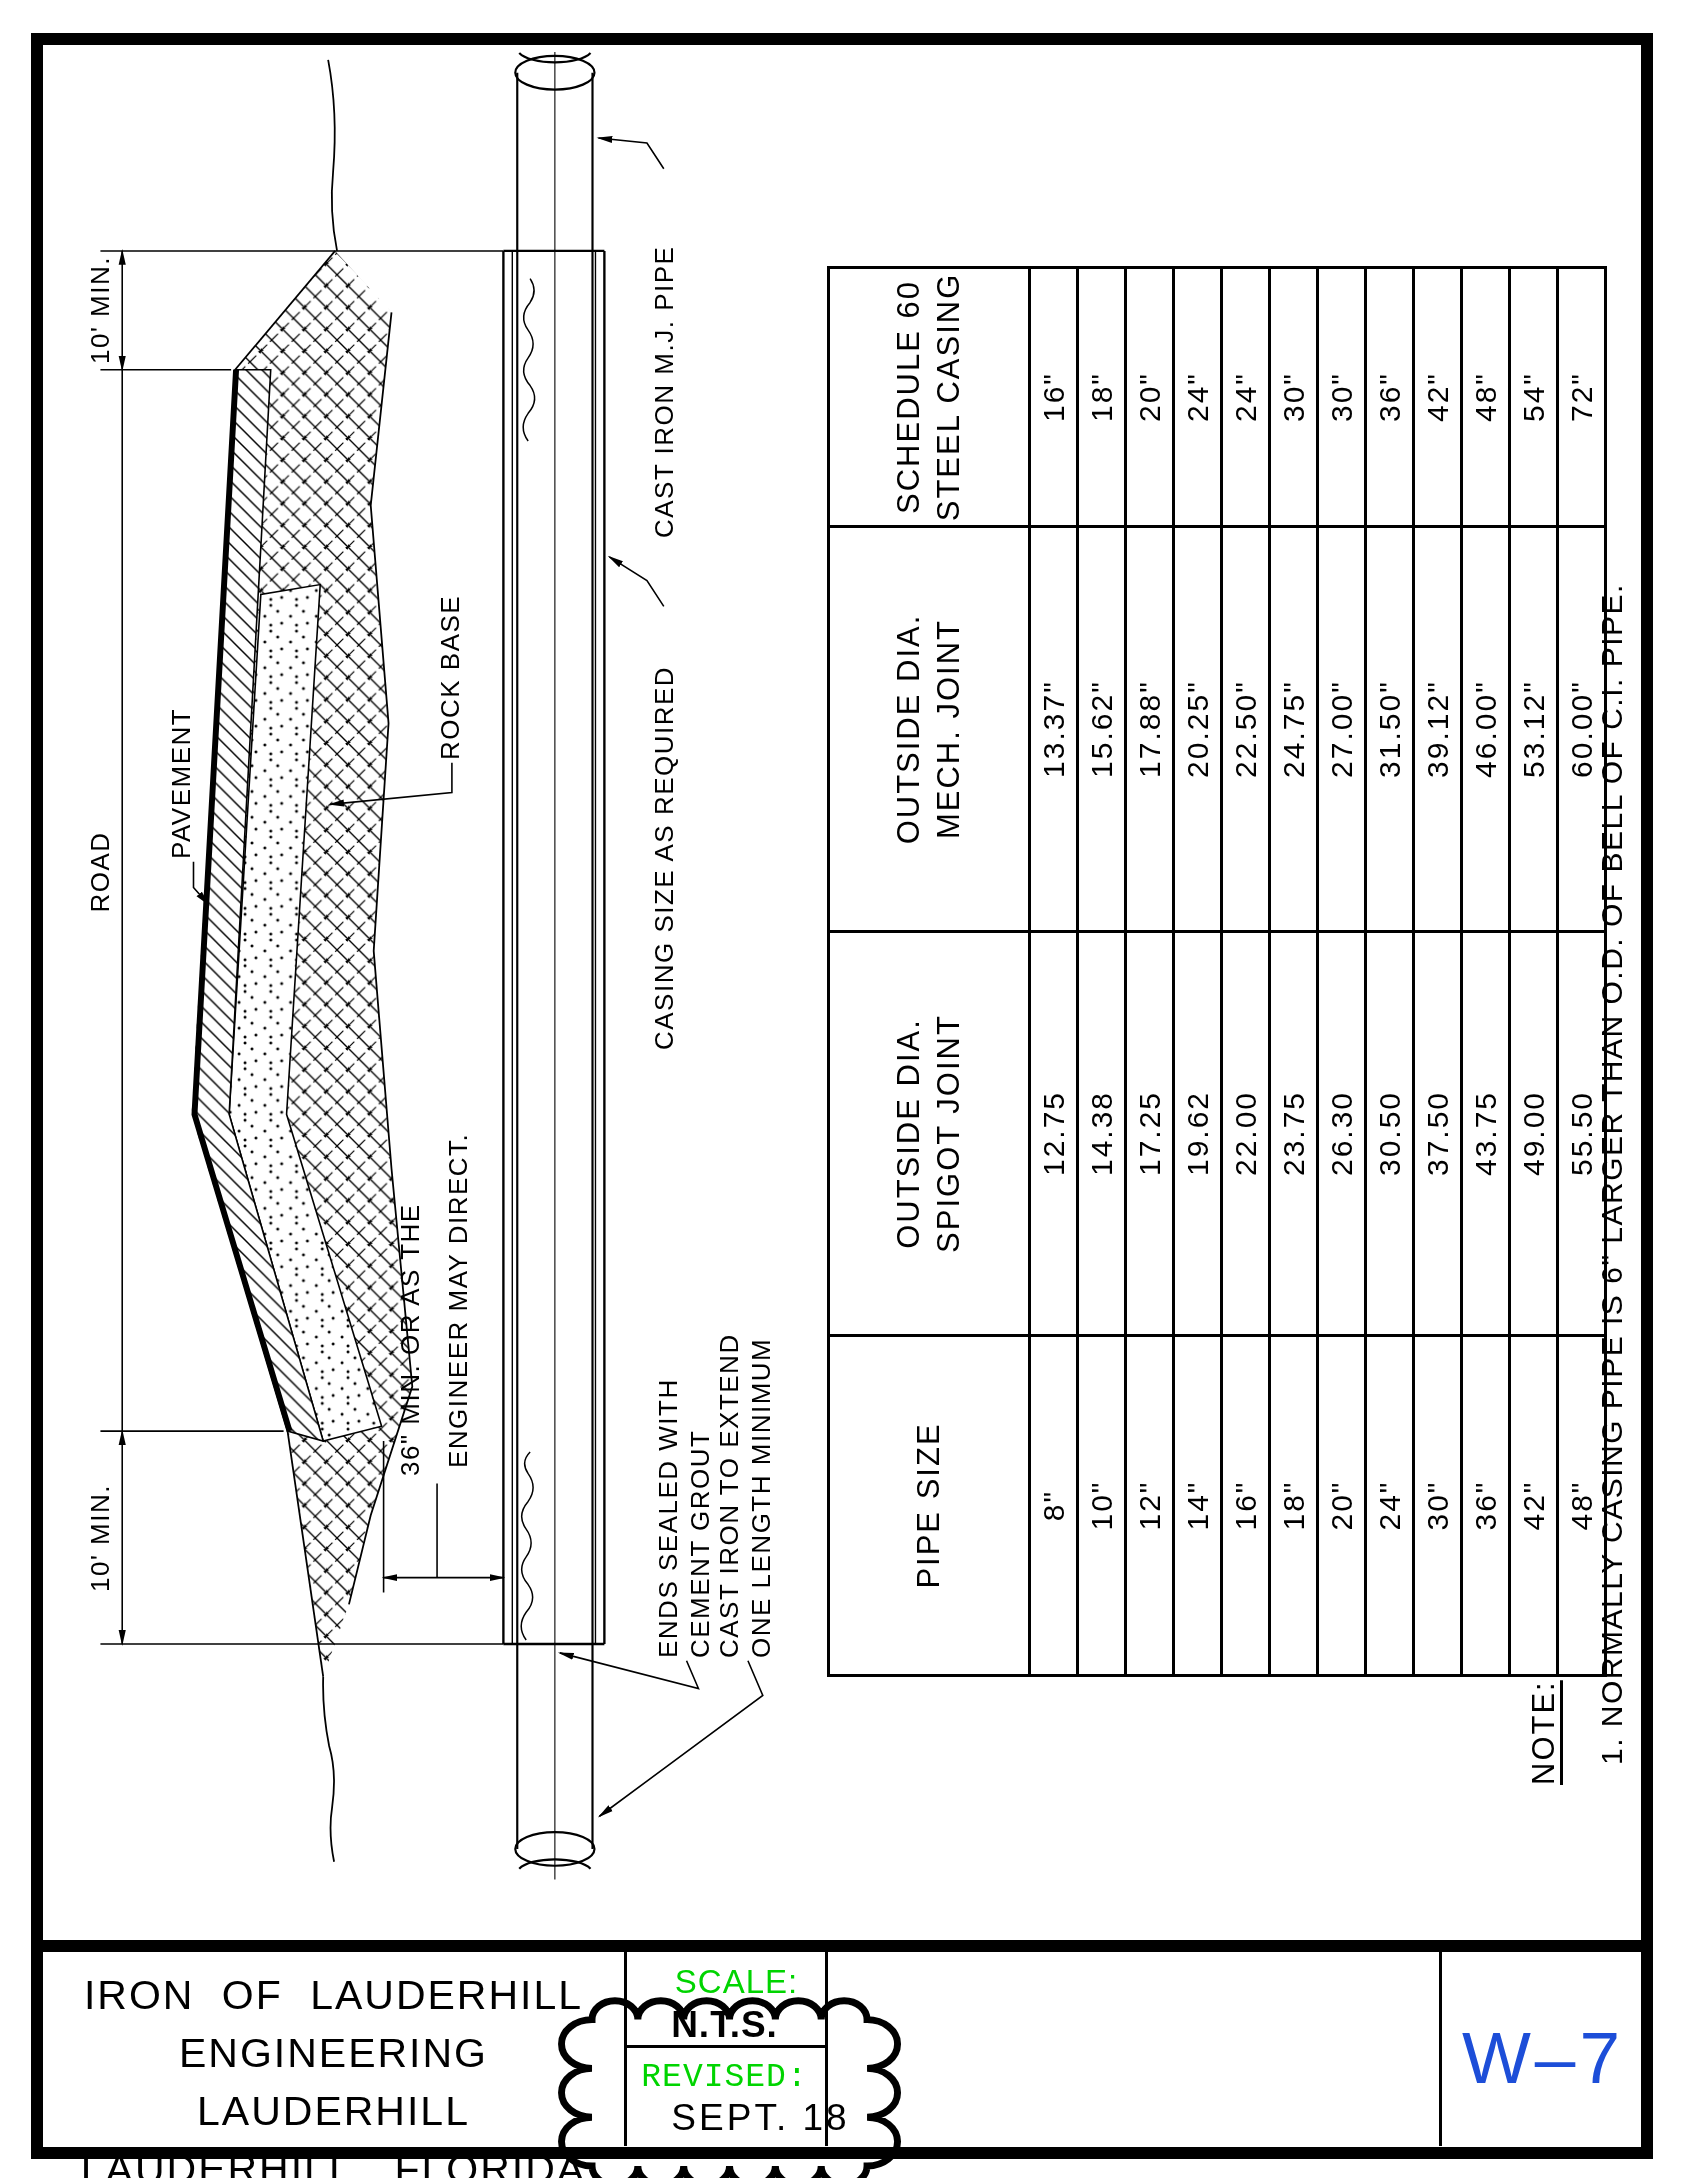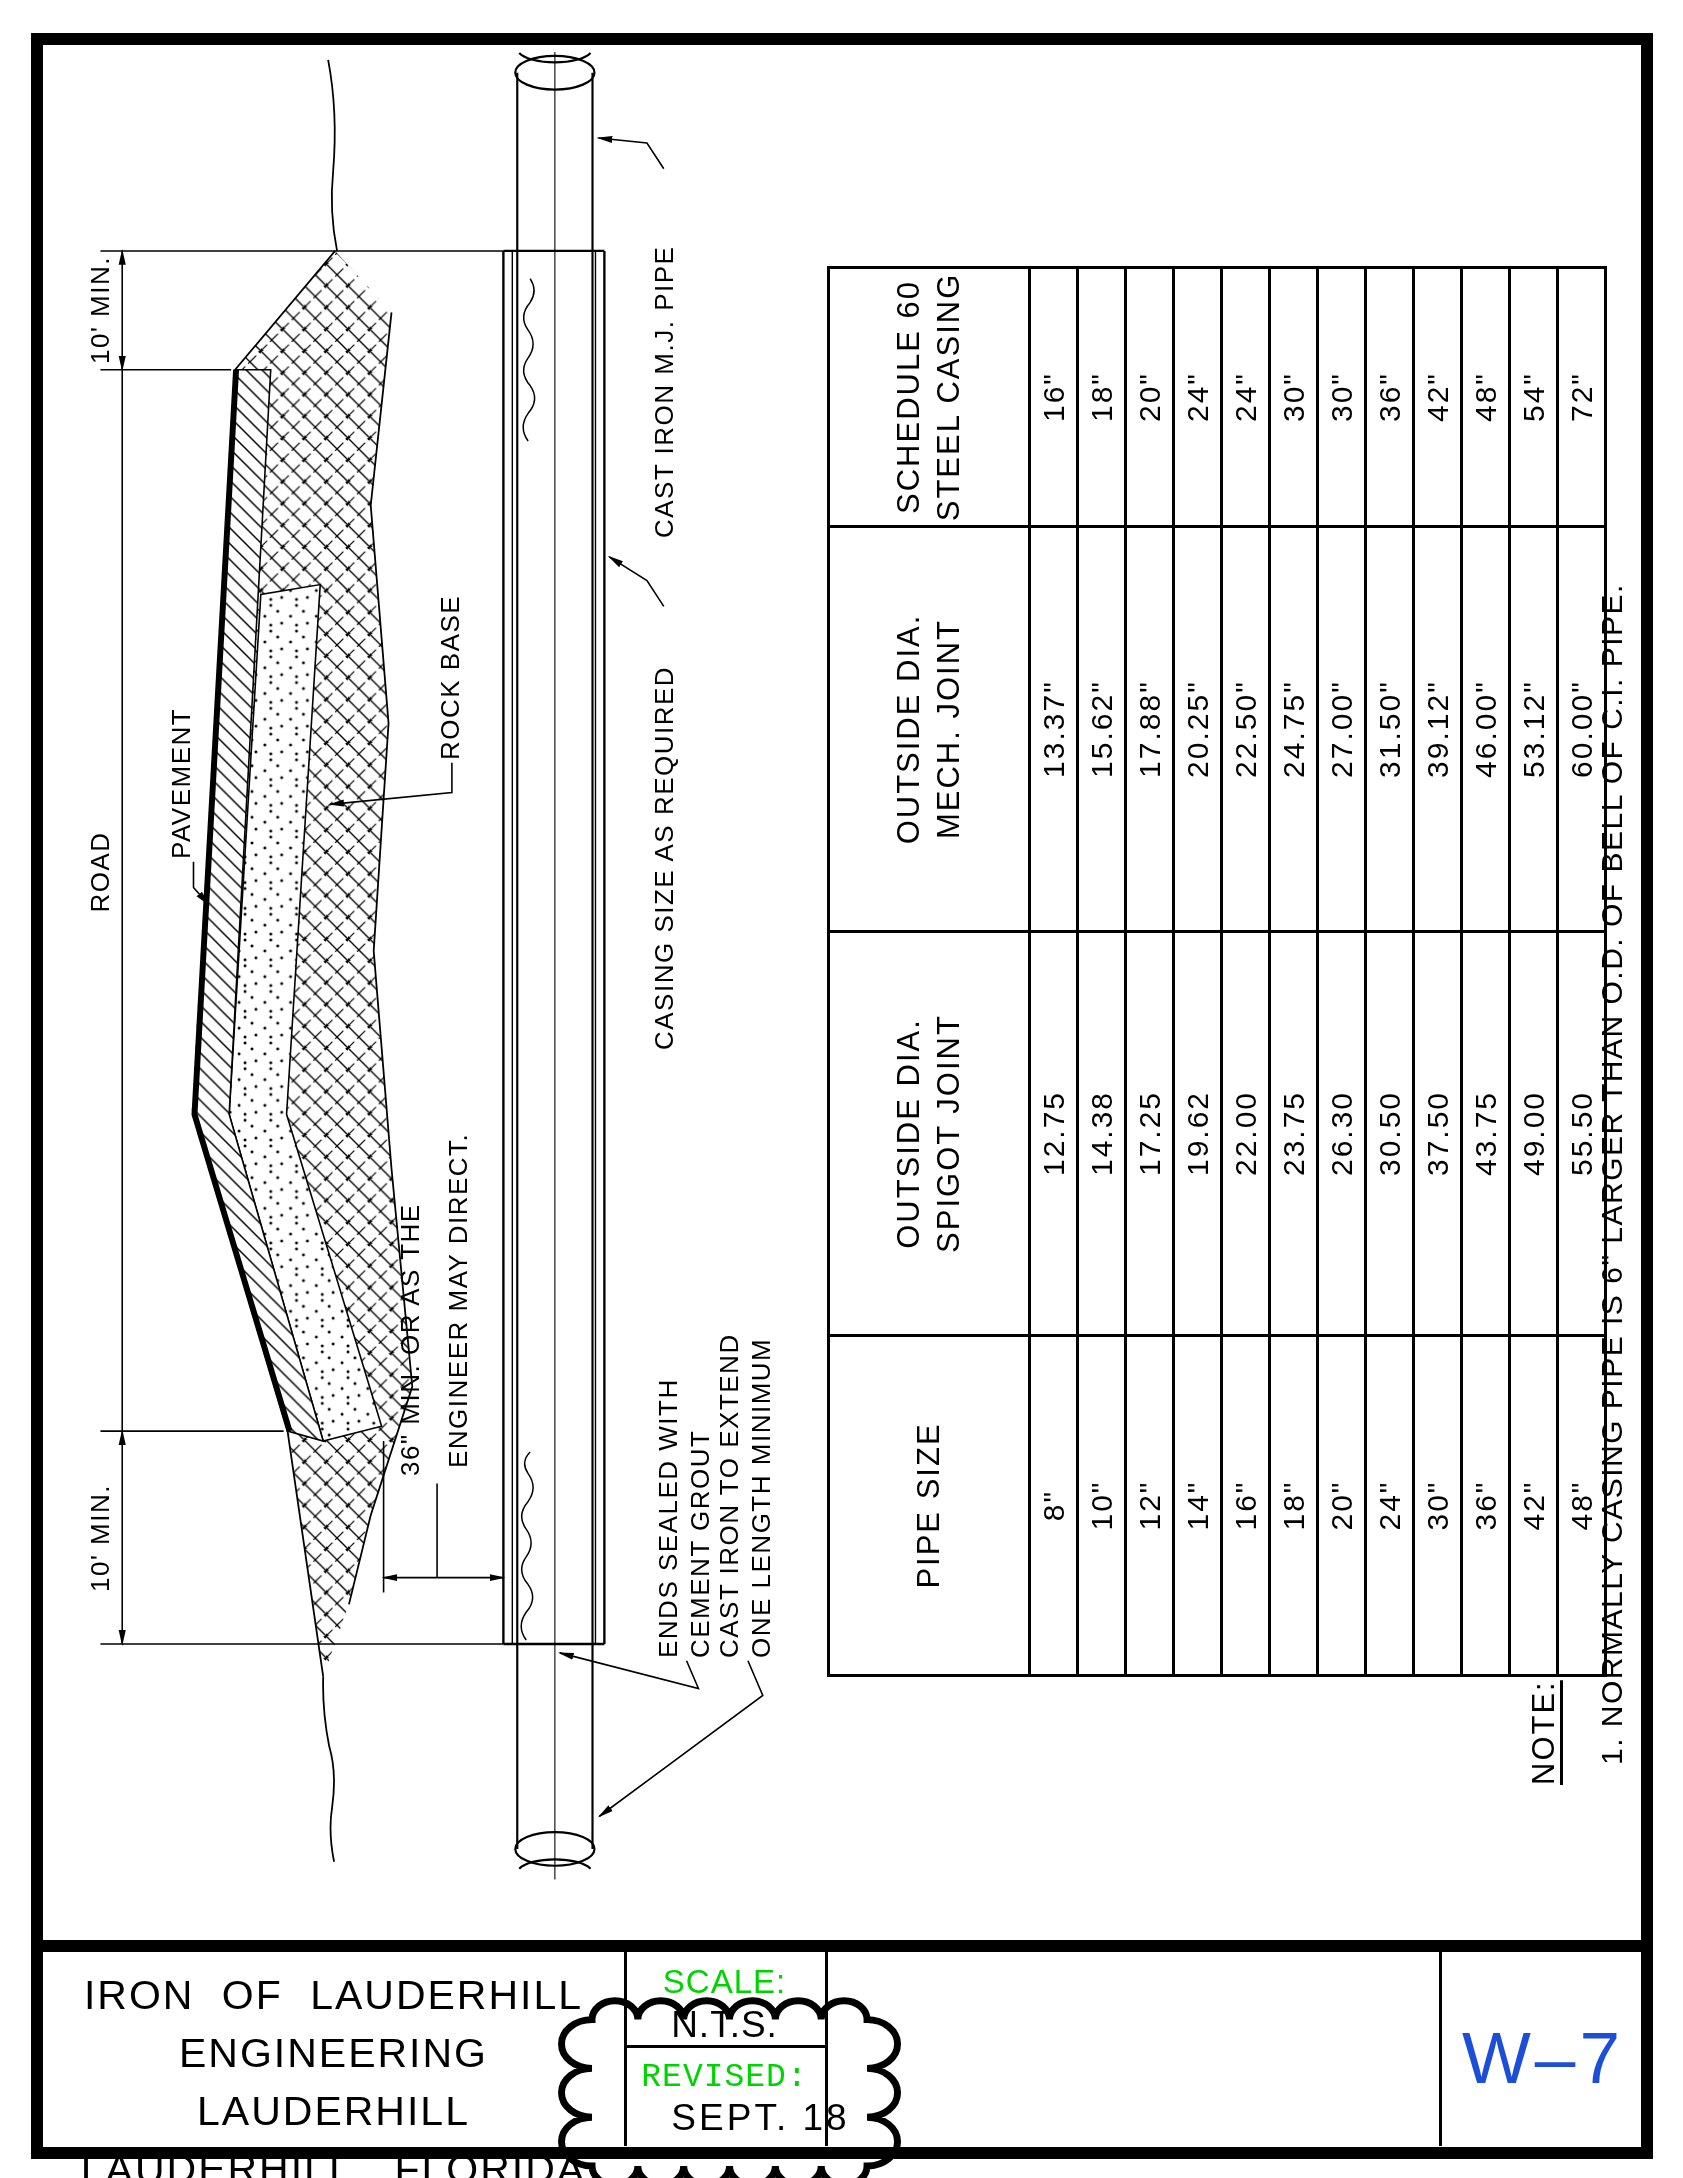--- a/index.html
+++ b/index.html
@@ -241,22 +241,22 @@
   <div class="tb-vline" style="left:825px;"></div>
   <div class="tb-vline" style="left:1439px;"></div>
   <div class="tb-hline"></div>
 
   <div class="tb-text dept">
     <div>IRON OF LAUDERHILL</div>
     <div>ENGINEERING LAUDERHILL</div>
     <div>LAUDERHILL, FLORIDA</div>
   </div>
 
-  <div class="tb-text sc green" style="top:1963px;">SCALE:</div>
-  <div class="tb-text sc" style="top:2004px;font-size:37px;">N.T.S.</div>
+  <div class="tb-text sc green" style="top:1963px;padding-left:12px;">SCALE:</div>
+  <div class="tb-text sc" style="top:2004px;font-size:37px;font-weight:bold;">N.T.S.</div>
   <div class="tb-text sc green" style="top:2059px;font-family:Liberation Mono, monospace;">REVISED:</div>
   <div class="tb-text sc" style="top:2097px;font-size:37px;letter-spacing:3px;margin-left:36px;">SEPT. 18</div>
 
 
   <div class="tb-text wnum">W–7</div>
 
   <svg id="cloud" width="1683" height="2178" viewBox="0 0 1700 2200">
     <path d="M598,2040
              a23,19 0 0 1 46.3,0 a23,19 0 0 1 46.3,0 a23,19 0 0 1 46.3,0
              a23,19 0 0 1 46.3,0 a23,19 0 0 1 46.3,0 a23,19 0 0 1 46.3,0

